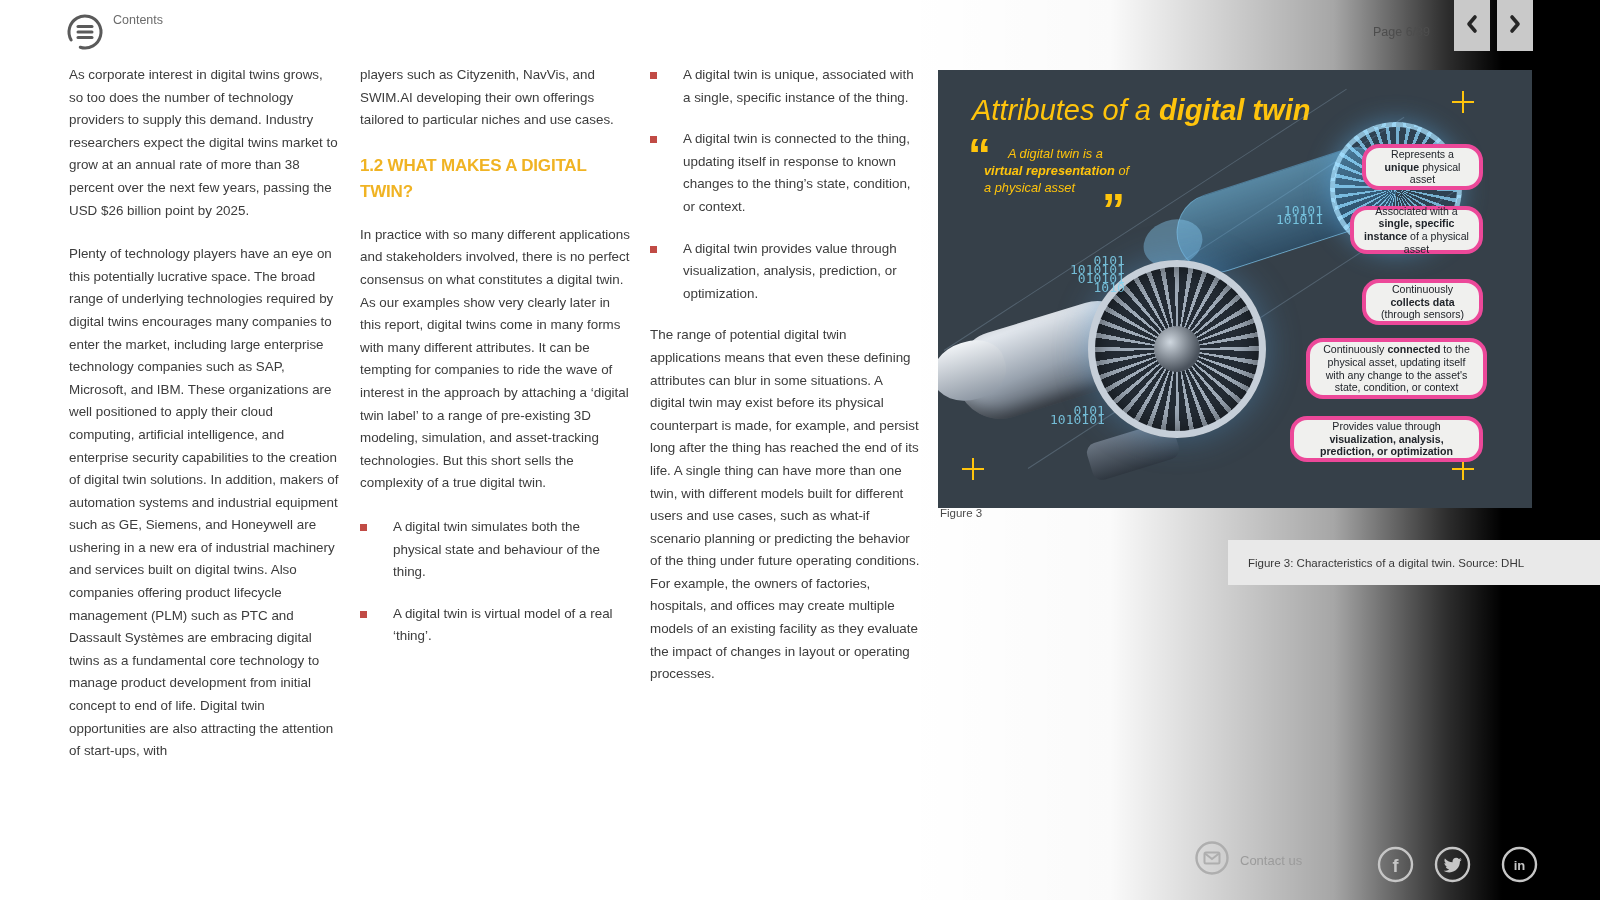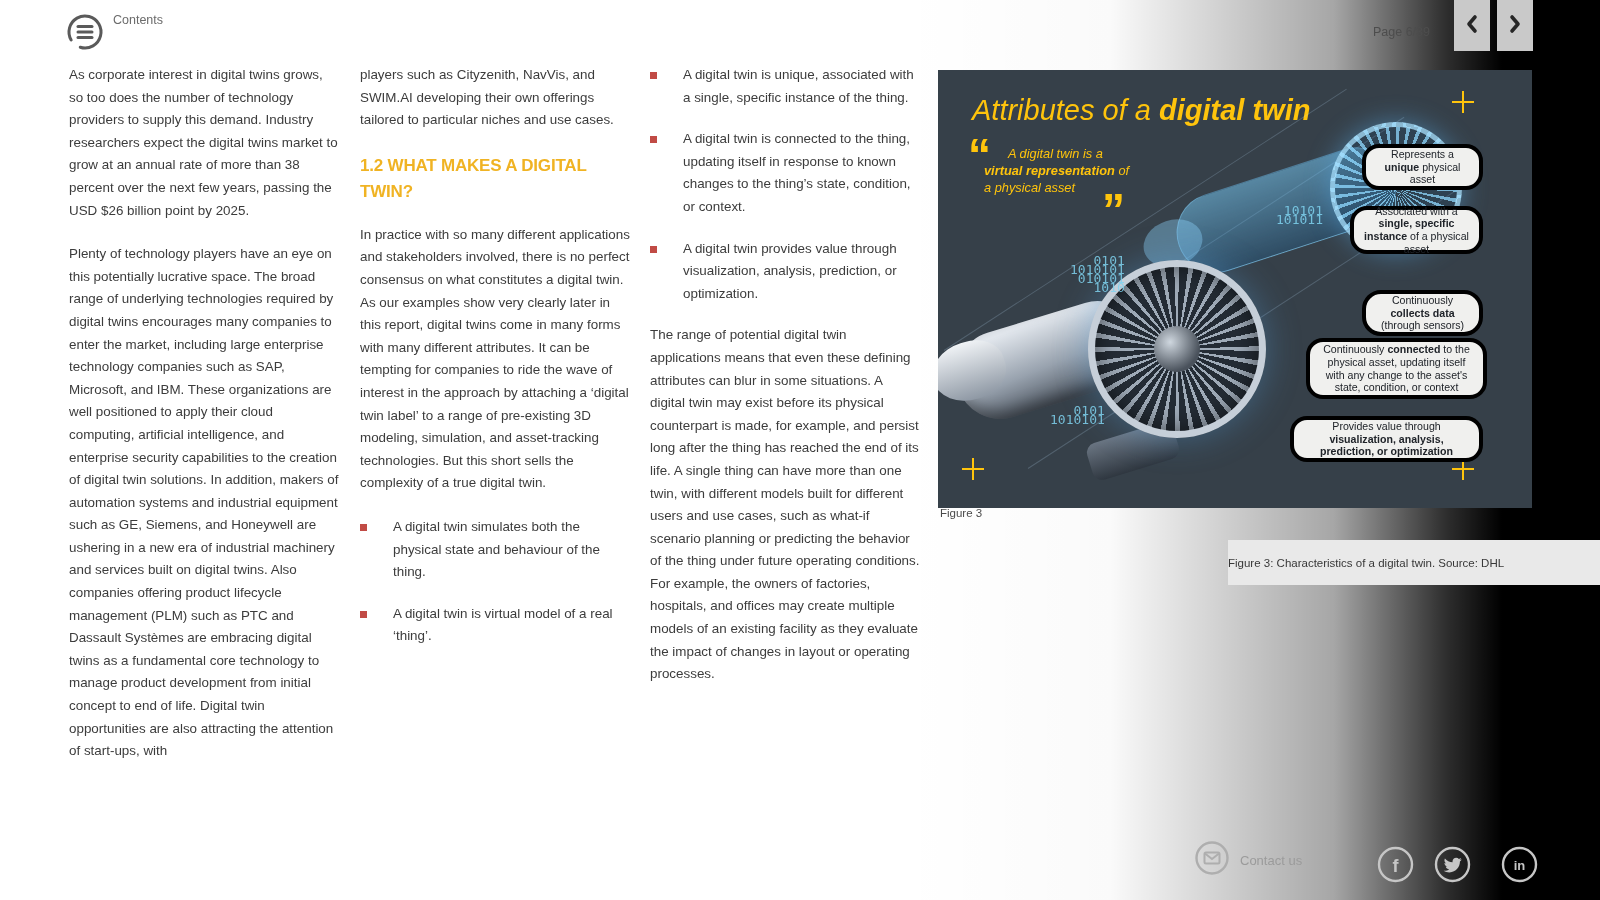--- a/index.html
+++ b/index.html
@@ -38,27 +38,27 @@
   .plus:before{left:10px;top:0;width:1.5px;height:22px;}
   .plus:after{left:0;top:10px;width:22px;height:1.5px;}
   .plus-tr{left:514px;top:21px;}
   .plus-bl{left:24px;top:388px;}
   .plus-br{left:514px;top:388px;}
   .quote{position:absolute;left:46px;top:76px;width:210px;color:#FFC40C;font-size:12.8px;font-style:italic;line-height:16.8px;z-index:3;}
   .q-open{position:absolute;left:-16px;top:-6px;font-size:46px;font-style:normal;font-weight:700;line-height:30px;}
   .q-close{position:absolute;left:118px;top:44px;font-size:46px;font-style:normal;font-weight:700;line-height:40px;}
   .q-l1{padding-left:24px;}
   .quote b{font-weight:800;}
-  .callout{position:absolute;background:#f0f0ee;border:4px solid #000000;border-radius:17px;
+  .callout{position:absolute;background:#f0f0ee;border:4px solid #ec4899;border-radius:17px;
     color:#20242a;font-size:10.6px;line-height:12.6px;text-align:center;
     display:flex;align-items:center;justify-content:center;padding:19px 9px;box-sizing:border-box;z-index:3;}
   .callout b{font-weight:800;}
   .co-1{left:424px;top:74px;width:121px;height:39px;}
   .co-2{left:412px;top:136px;width:133px;height:48px;}
-  .co-3{left:424px;top:220px;width:121px;height:24px;border-radius:19px;}
+  .co-3{left:424px;top:209px;width:121px;height:24px;}
   .co-4{left:368px;top:268px;width:181px;height:61px;}
   .co-5{left:352px;top:346px;width:193px;height:41px;}
   
   .engine-zone{position:absolute;inset:0;z-index:1;}
   .dline{position:absolute;height:1px;background:rgba(180,215,240,.22);transform:rotate(-33deg);transform-origin:left center;}
   .dl-1{left:30px;top:330px;width:520px;}
   .dl-2{left:90px;top:398px;width:520px;}
   .dl-3{left:6px;top:280px;width:480px;}
   .gbody{position:absolute;left:235px;top:100px;width:225px;height:78px;transform:rotate(-18deg);border-radius:40px;
     background:linear-gradient(180deg, rgba(120,205,250,.5), rgba(30,110,170,.28));border:1px solid rgba(140,215,255,.35);}
@@ -79,21 +79,21 @@
     box-shadow:0 0 34px rgba(90,170,235,.35), inset 0 0 25px rgba(0,0,0,.55);}
   .rhub{position:absolute;left:216px;top:256px;width:46px;height:46px;border-radius:50%;
     background:radial-gradient(circle at 35% 35%, #cfd7df, #4a525c 70%);}
   .binary{position:absolute;color:rgba(127,210,239,.85);font-family:"DejaVu Sans Mono",monospace;font-size:13px;line-height:9px;white-space:pre-line;text-align:right;}
   .bi-1{left:132px;top:186px;}
   .bi-2{left:338px;top:136px;}
   .bi-3{left:112px;top:336px;}
   
   .fig-label{position:absolute;left:940px;top:507px;font-size:11.5px;color:#4a4a4a;z-index:5;}
   .caption-bar{position:absolute;left:1228px;top:540px;width:372px;height:45px;background:#e9e9e9;display:flex;align-items:center;z-index:6;}
-  .caption-text{font-size:11.5px;color:#383838;}
+  .caption-text{padding-left:20px;font-size:11.5px;color:#383838;}
   
   .contact{position:absolute;left:1194px;top:840px;display:flex;align-items:center;gap:10px;z-index:6;cursor:pointer;}
   .contact-label{font-size:13px;color:#9b9b9b;}
   .social{position:absolute;top:846px;z-index:6;cursor:pointer;}
   .soc-fb{left:1377px;}
   .soc-tw{left:1434px;}
   .soc-li{left:1501px;}
 </style>
 </head>
 <body>

